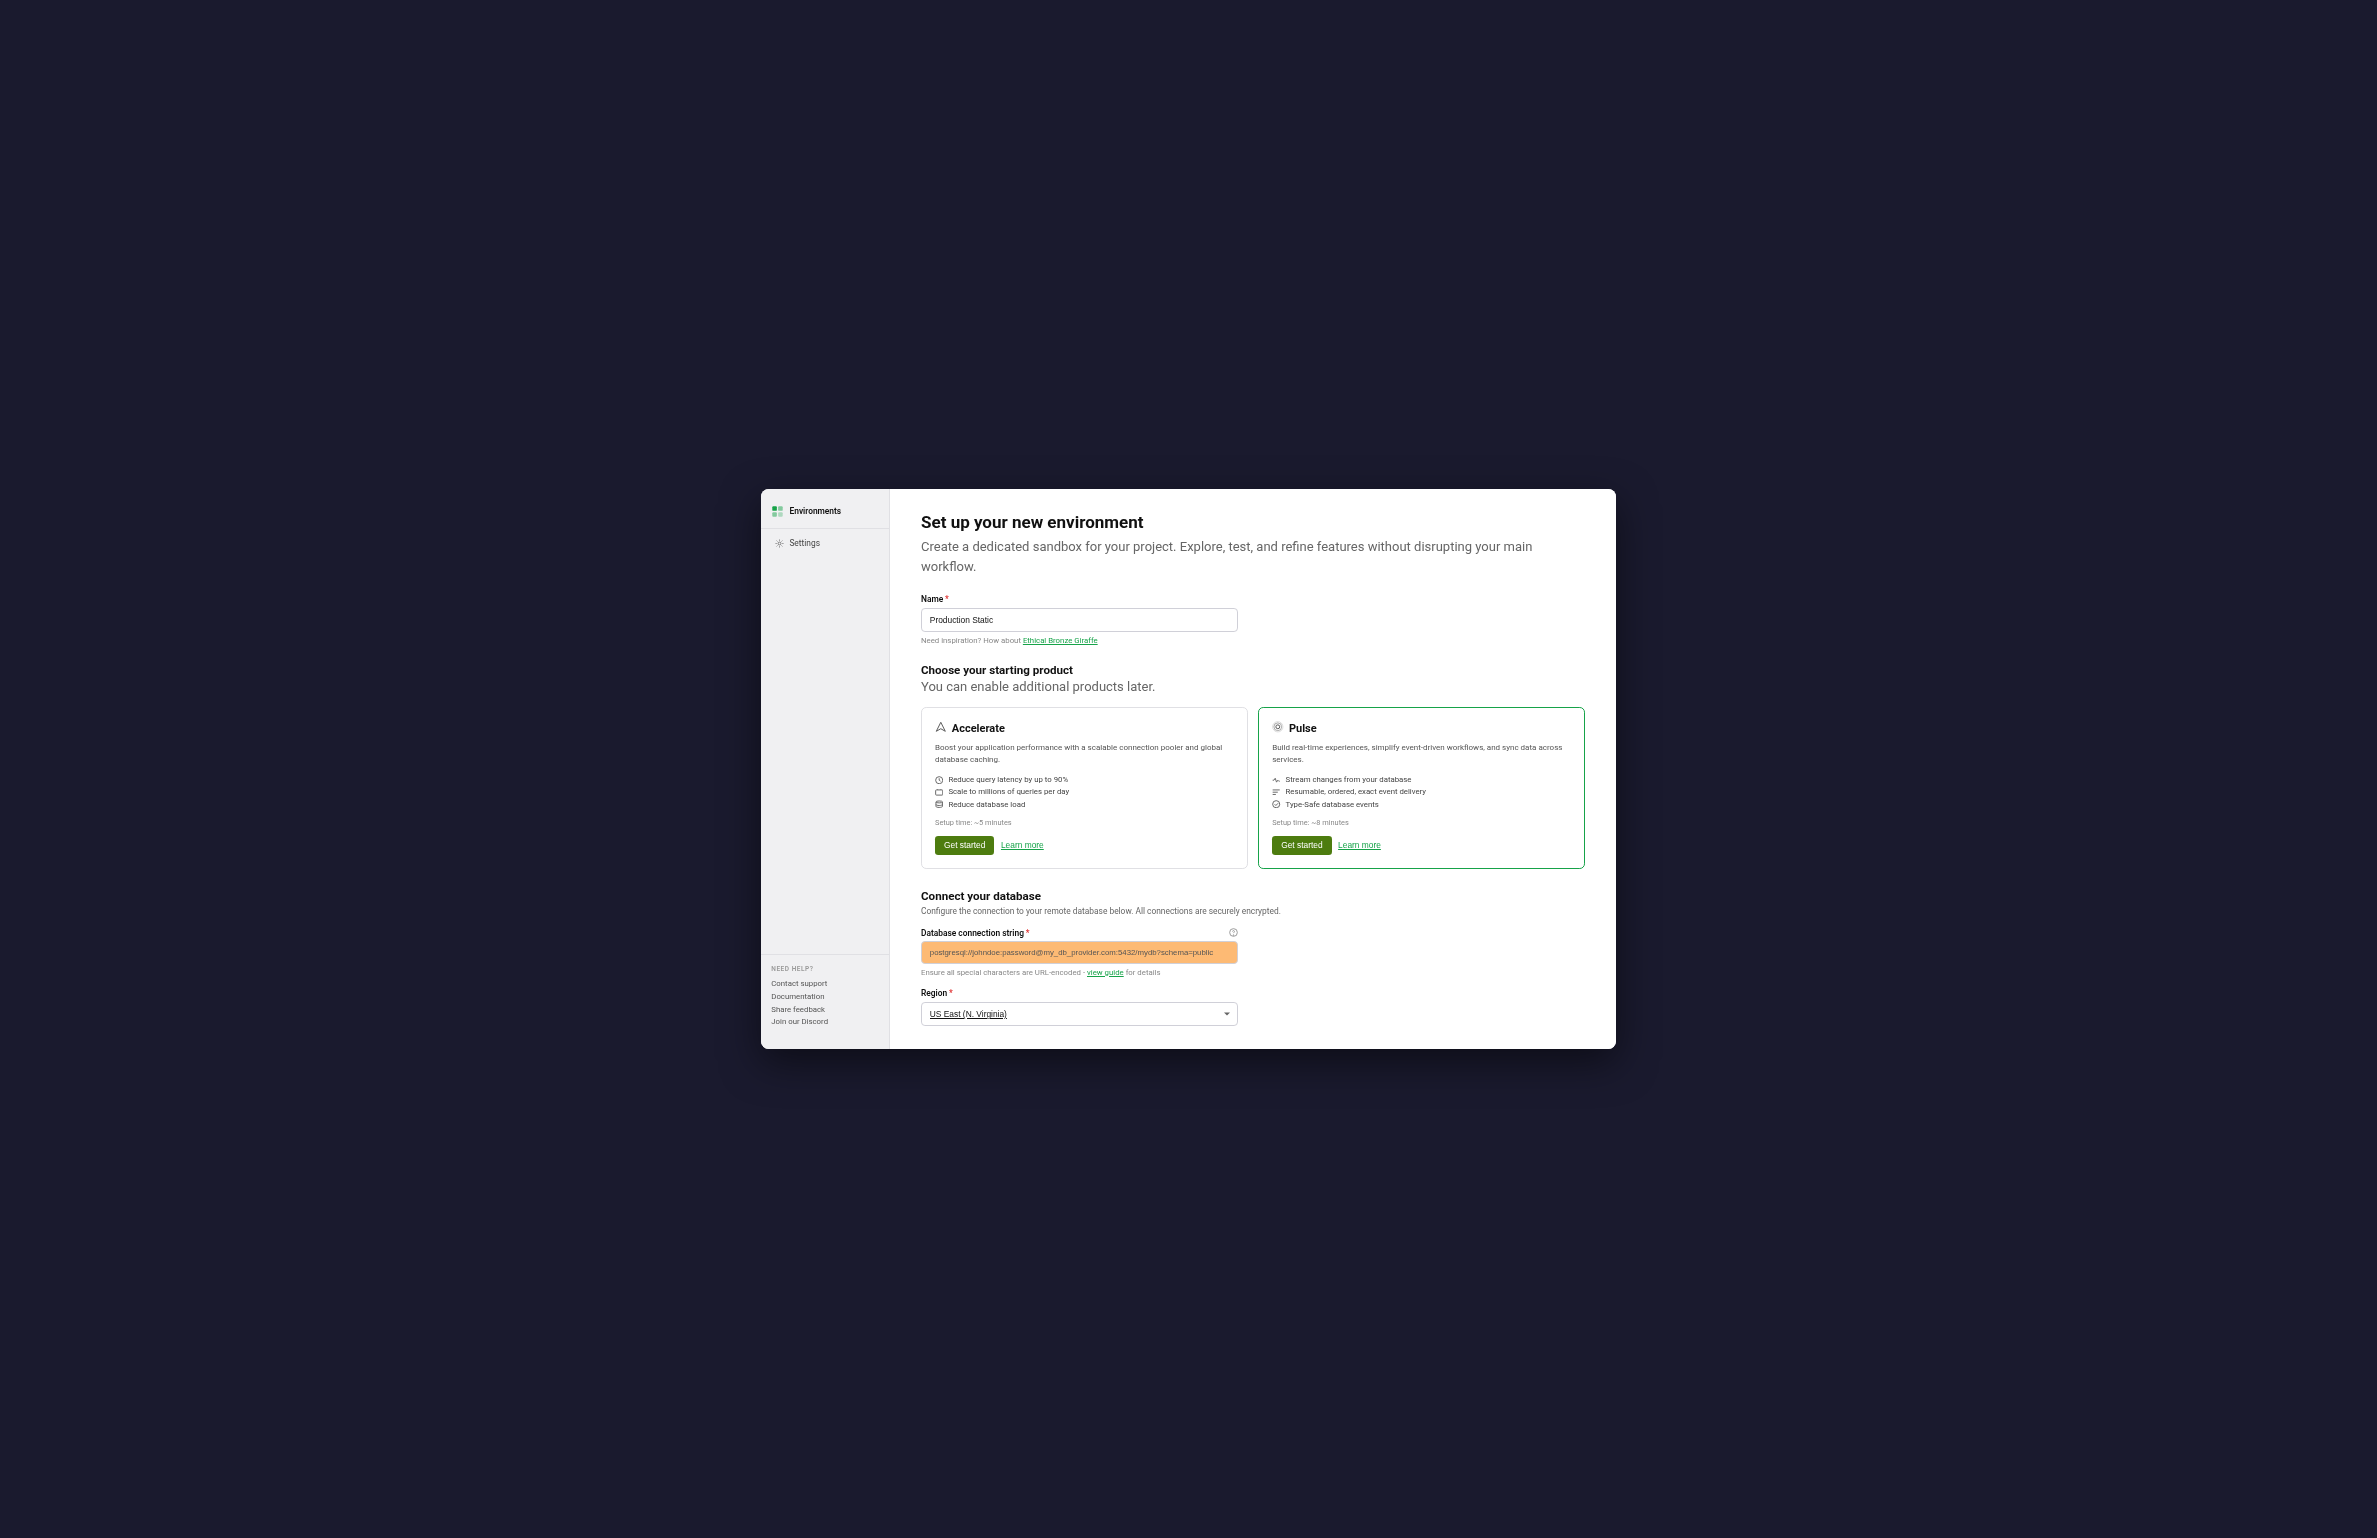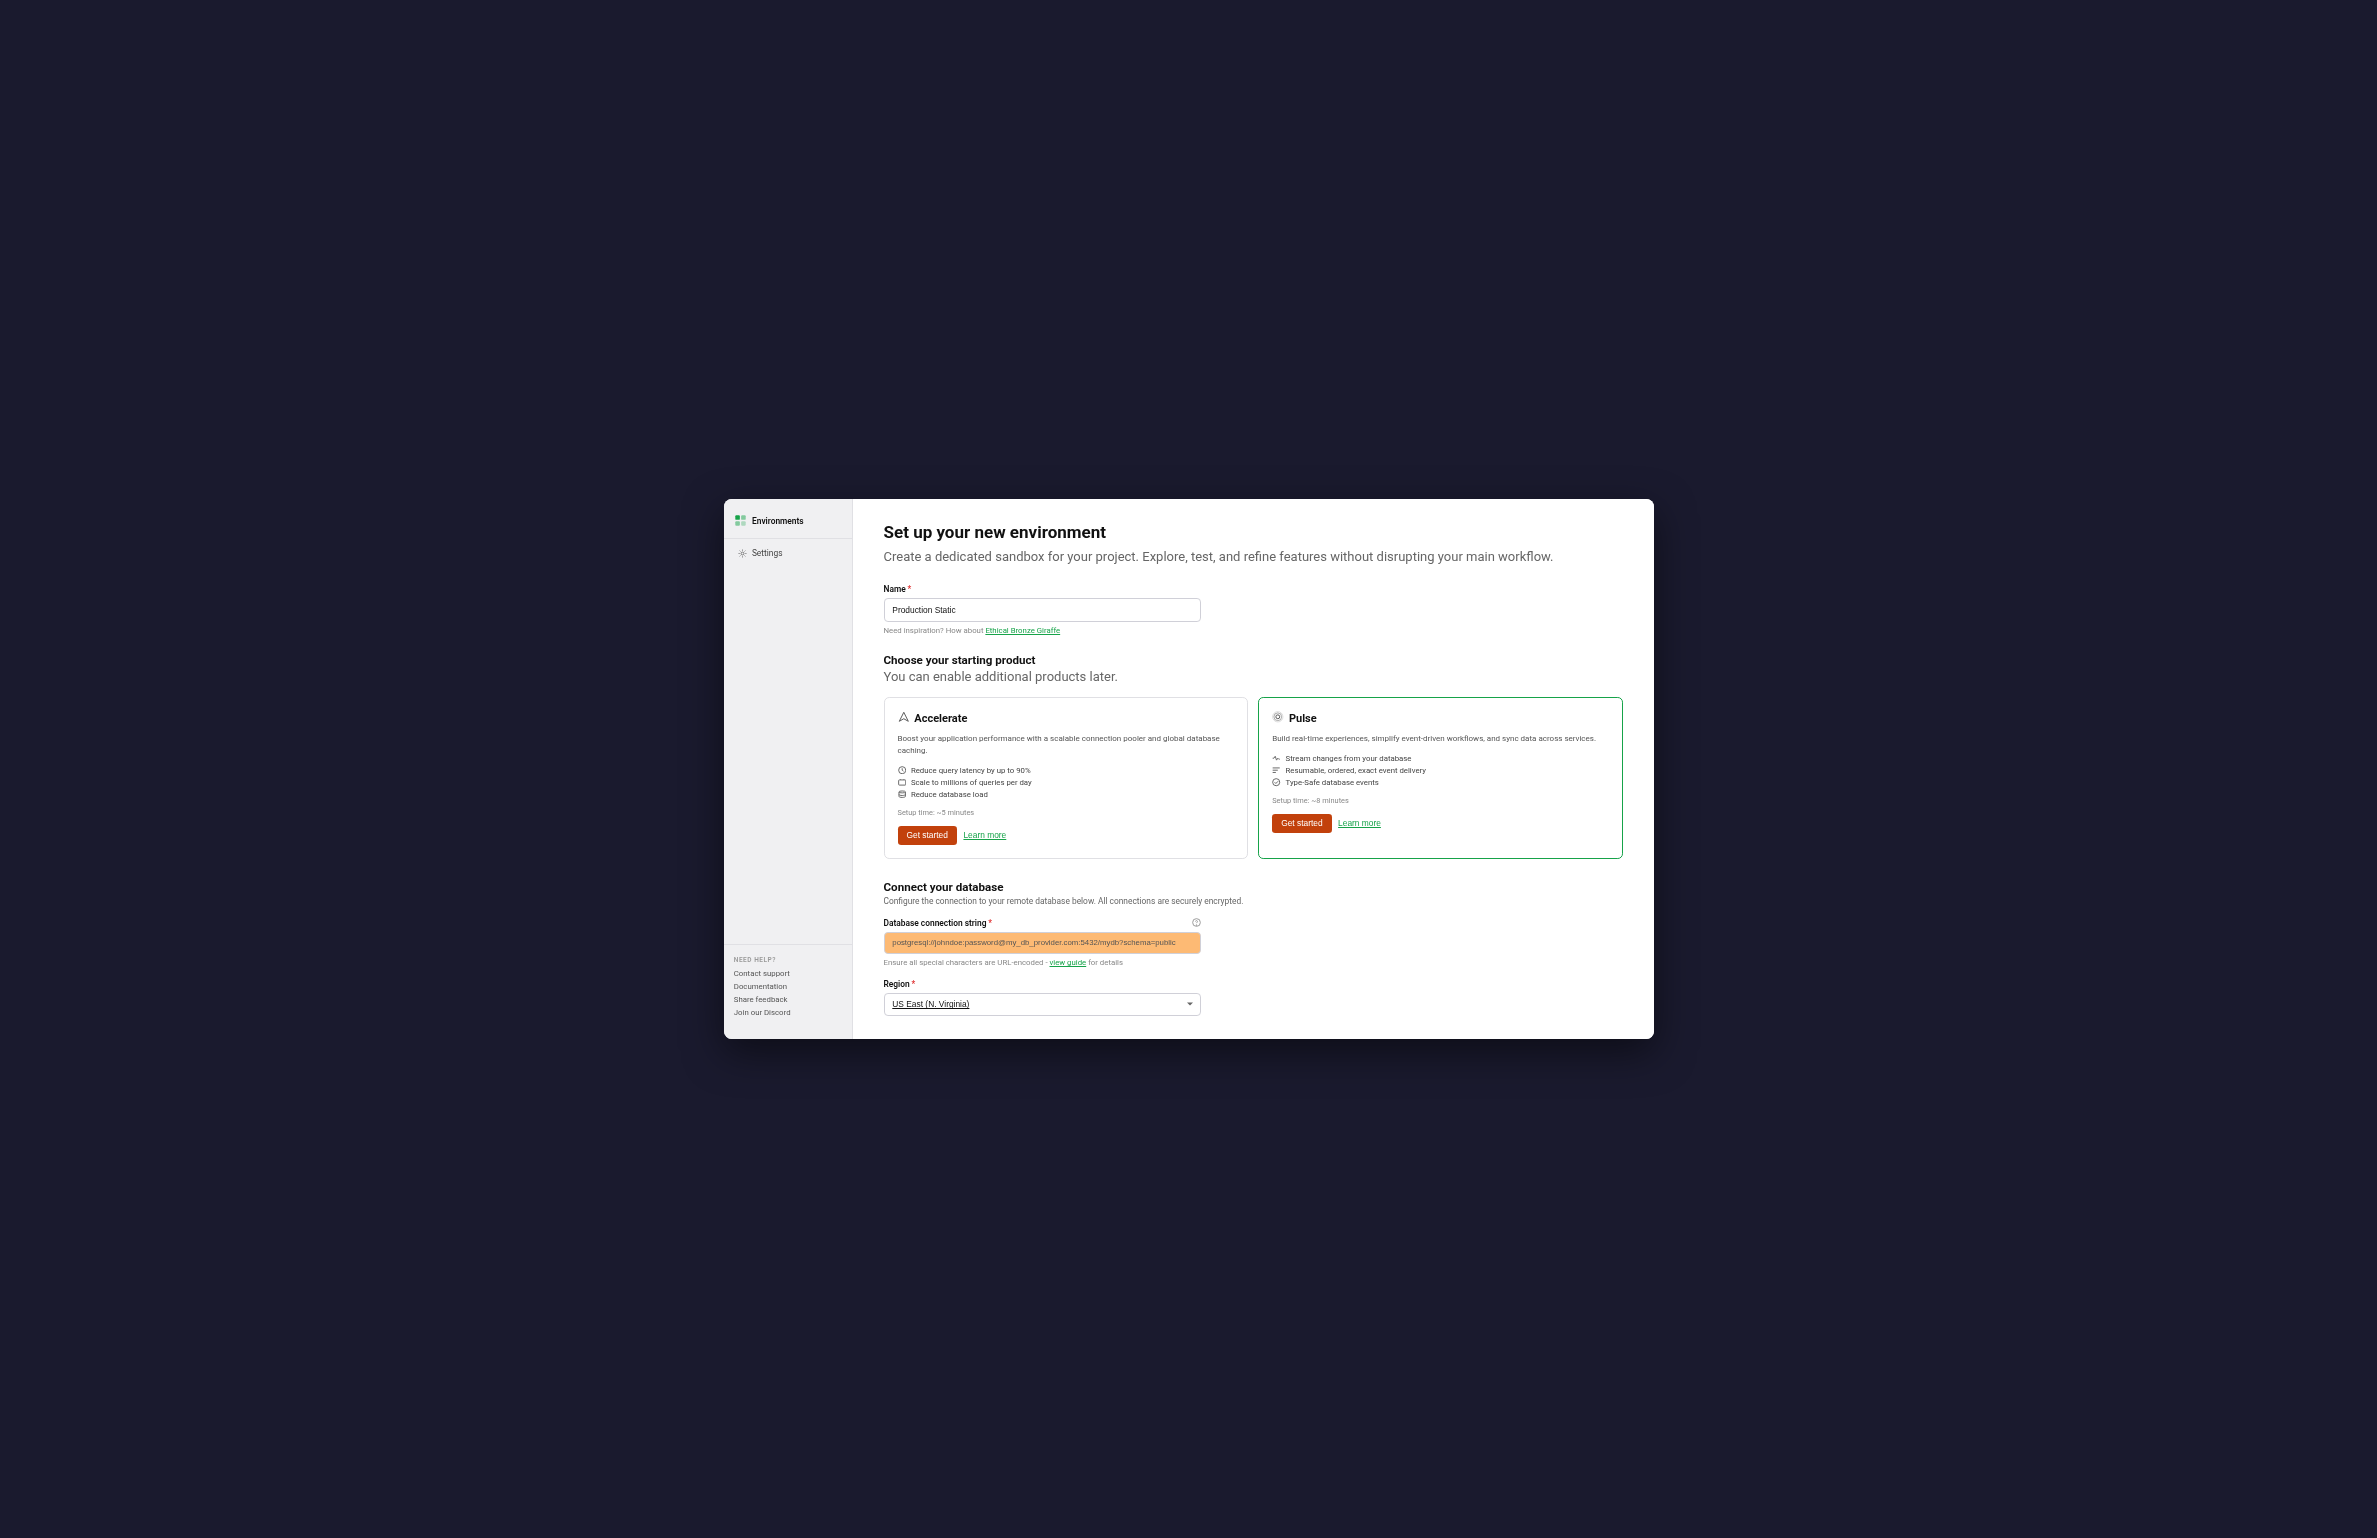--- a/index.html
+++ b/index.html
@@ -7,21 +7,21 @@
       background: #1a1a2e;
       display: flex;
       align-items: center;
       justify-content: center;
       min-height: 100vh;
       font-family: -apple-system, BlinkMacSystemFont, 'Segoe UI', Roboto, sans-serif;
     }
     .window {
       background: #f5f5f7;
       border-radius: 7.8px;
-      width: 930px;
+      width: 855px;
       min-height: 504px;
       display: flex;
       overflow: hidden;
       box-shadow: 0 13px 39px rgba(0,0,0,0.5);
     }
     .sidebar {
       width: 129px;
       background: #f0f0f2;
       border-right: 0.6px solid #e0e0e4;
       padding: 10.3px 0;
@@ -185,21 +185,21 @@
       margin-bottom: 3.2px;
     }
     .card-feature svg { width: 8.4px; height: 8.4px; color: #666; flex-shrink: 0; }
     .setup-time {
       font-size: 7.4px;
       color: #888;
       margin-bottom: 9px;
     }
     .card-actions { display: flex; align-items: center; gap: 6.5px; }
     .btn-get-started {
-      background: #c2410c;
+      background: #4d7c0f;
       color: #fff;
       border: none;
       border-radius: 3.2px;
       padding: 4.5px 9px;
       font-size: 8.4px;
       font-weight: 500;
       cursor: pointer;
     }
     .btn-learn-more {
       background: none;

